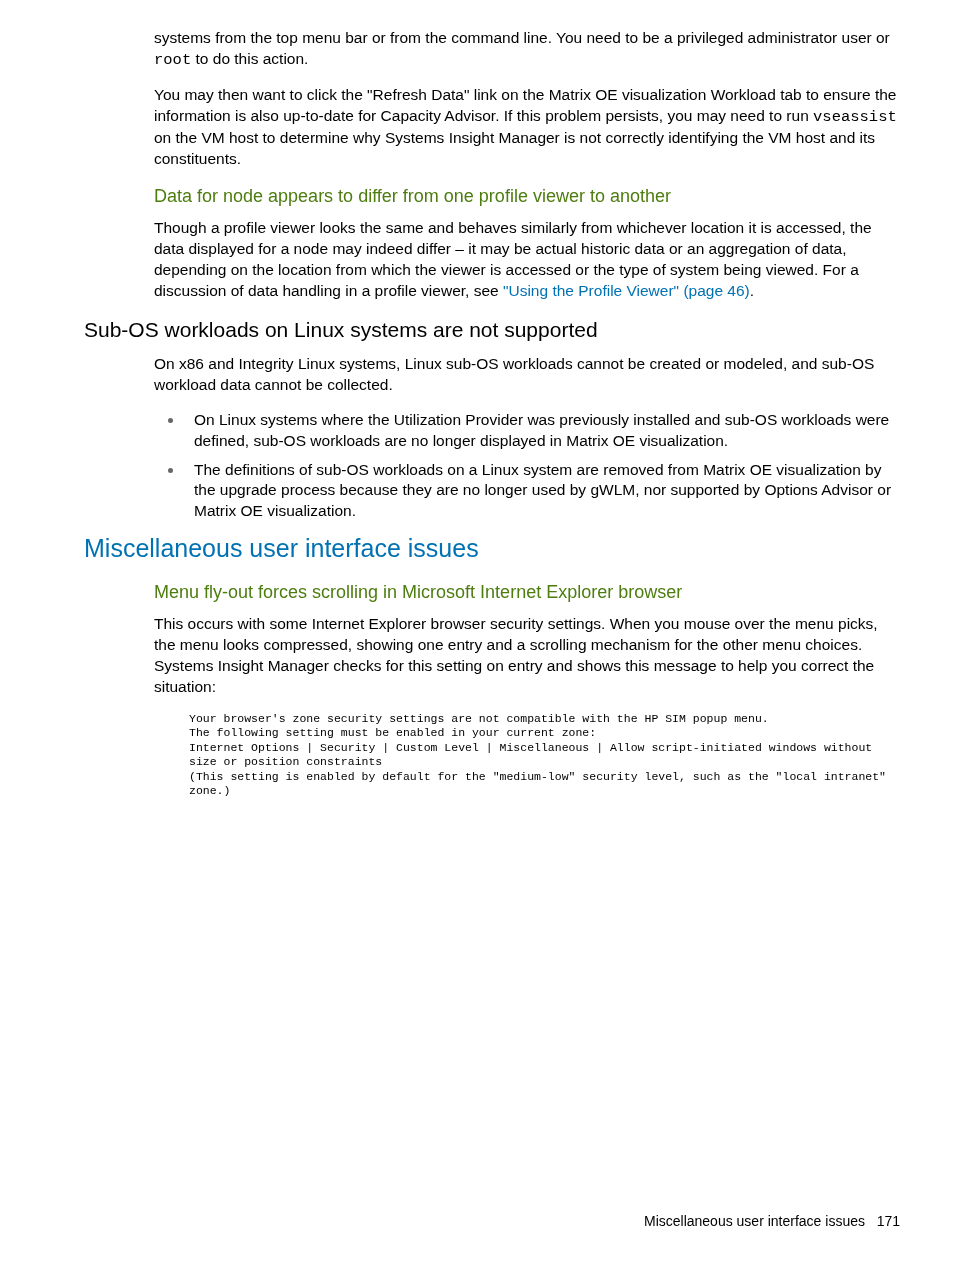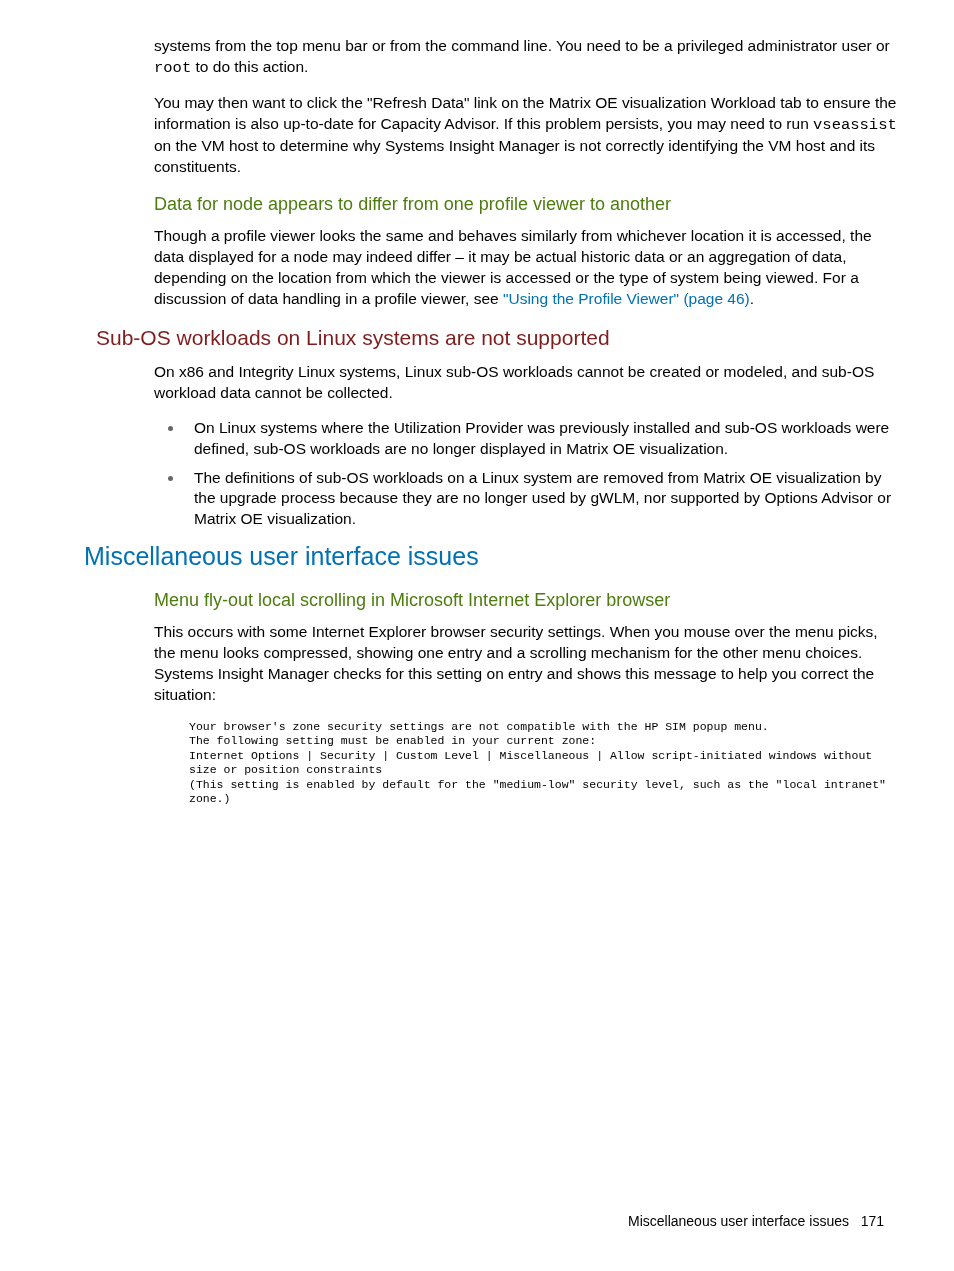--- a/index.html
+++ b/index.html
@@ -11,21 +11,21 @@
       font-family: 'Arial', 'Helvetica', sans-serif;
       width: 954px;
       height: 1271px;
       background: #fff;
       position: relative;
       font-size: 15.5px;
       line-height: 1.35;
       color: #000;
     }
     .content {
-      padding: 36px 54px 0 84px;
+      padding: 28px 54px 0 84px;
     }
     .para {
       margin-left: 70px;
       margin-bottom: 14px;
       text-align: left;
     }
     .code {
       font-family: 'Courier New', monospace;
     }
     .bold {
@@ -33,24 +33,24 @@
     }
     .h3 {
       color: #4d7c0f;
       font-size: 18px;
       font-weight: normal;
       margin-left: 70px;
       margin-bottom: 10px;
       margin-top: 4px;
     }
     .h2 {
-      color: #7f1d1d;
+      color: #000000;
       font-size: 21px;
       font-weight: normal;
-      margin-left: 12px;
+      margin-left: 0px;
       margin-bottom: 10px;
       margin-top: 6px;
     }
     .h1 {
       color: #0071b3;
       font-size: 25px;
       font-weight: normal;
       margin-left: 0px;
       margin-bottom: 14px;
       margin-top: 10px;
@@ -72,21 +72,21 @@
       font-family: 'Courier New', monospace;
       font-size: 11.5px;
       margin-left: 105px;
       white-space: pre-wrap;
       line-height: 1.25;
       margin-bottom: 14px;
     }
     .footer {
       position: absolute;
       bottom: 40px;
-      right: 70px;
+      right: 54px;
       font-size: 14px;
     }
   </style>
 </head>
 <body>
 
 <div class="content">
 
   <p class="para">
     <span>systems from the top menu bar or from the command line. You need to be a privileged administrator user or </span><span class="code">root</span><span> to do this action.</span>
@@ -107,21 +107,21 @@
   <p class="para">On x86 and Integrity Linux systems, Linux sub-OS workloads cannot be created or modeled, and sub-OS workload data cannot be collected.</p>
 
 
   <ul>
     <li>On Linux systems where the Utilization Provider was previously installed and sub-OS workloads were defined, sub-OS workloads are no longer displayed in Matrix OE visualization.</li>
     <li>The definitions of sub-OS workloads on a Linux system are removed from Matrix OE visualization by the upgrade process because they are no longer used by gWLM, nor supported by Options Advisor or Matrix OE visualization.</li>
   </ul>
 
   <h1 class="h1">Miscellaneous user interface issues</h1>
 
-  <h3 class="h3">Menu fly-out local scrolling in Microsoft Internet Explorer browser</h3>
+  <h3 class="h3">Menu fly-out forces scrolling in Microsoft Internet Explorer browser</h3>
 
   <p class="para">This occurs with some Internet Explorer browser security settings. When you mouse over the menu picks, the menu looks compressed, showing one entry and a scrolling mechanism for the other menu choices. Systems Insight Manager checks for this setting on entry and shows this message to help you correct the situation:</p>
 
   <div class="pre">Your browser's zone security settings are not compatible with the HP SIM popup menu.
 The following setting must be enabled in your current zone:
 Internet Options | Security | Custom Level | Miscellaneous | Allow script-initiated windows without size or position constraints
 (This setting is enabled by default for the "medium-low" security level, such as the "local intranet" zone.)</div>
 
 </div>
 

